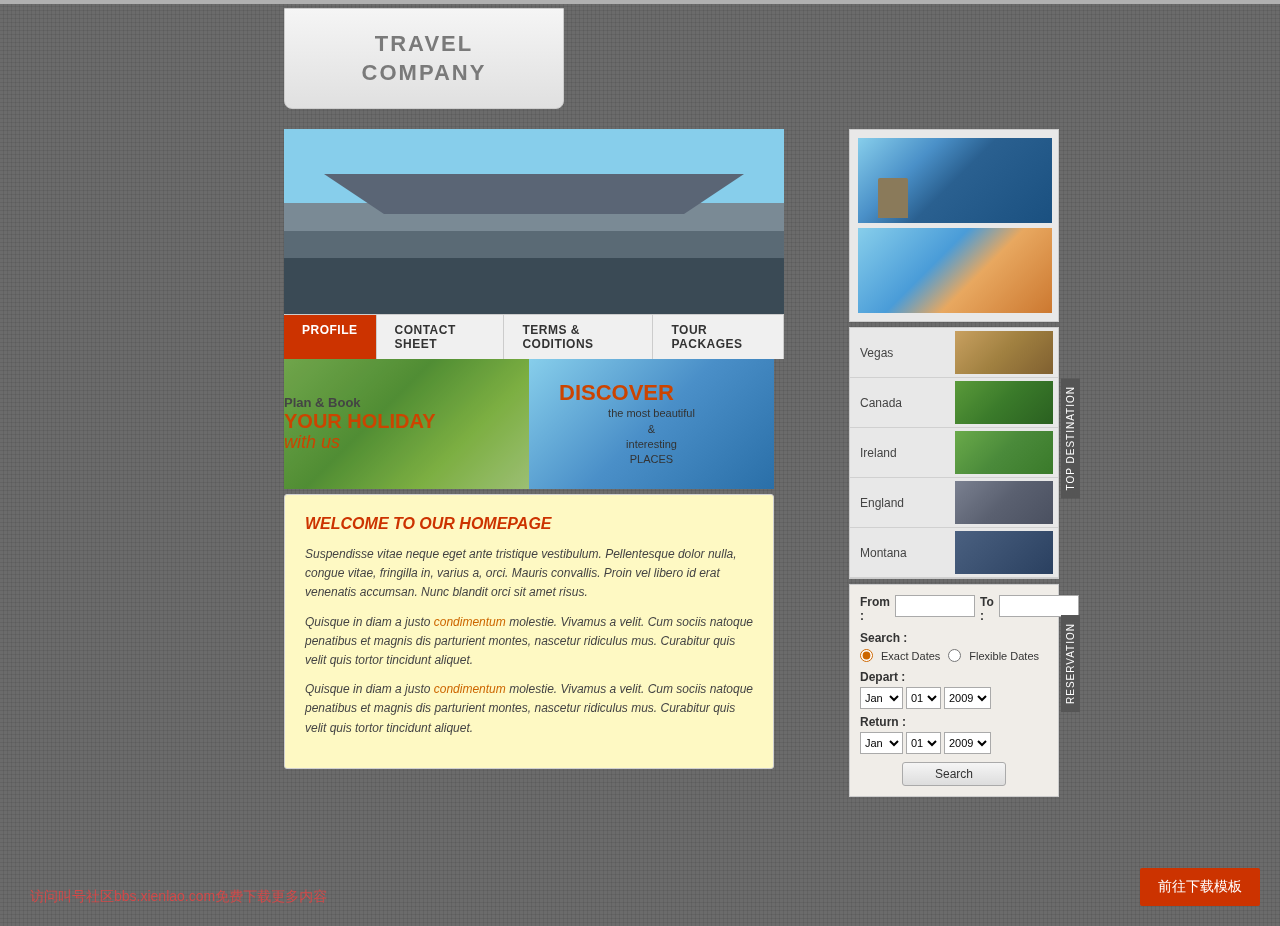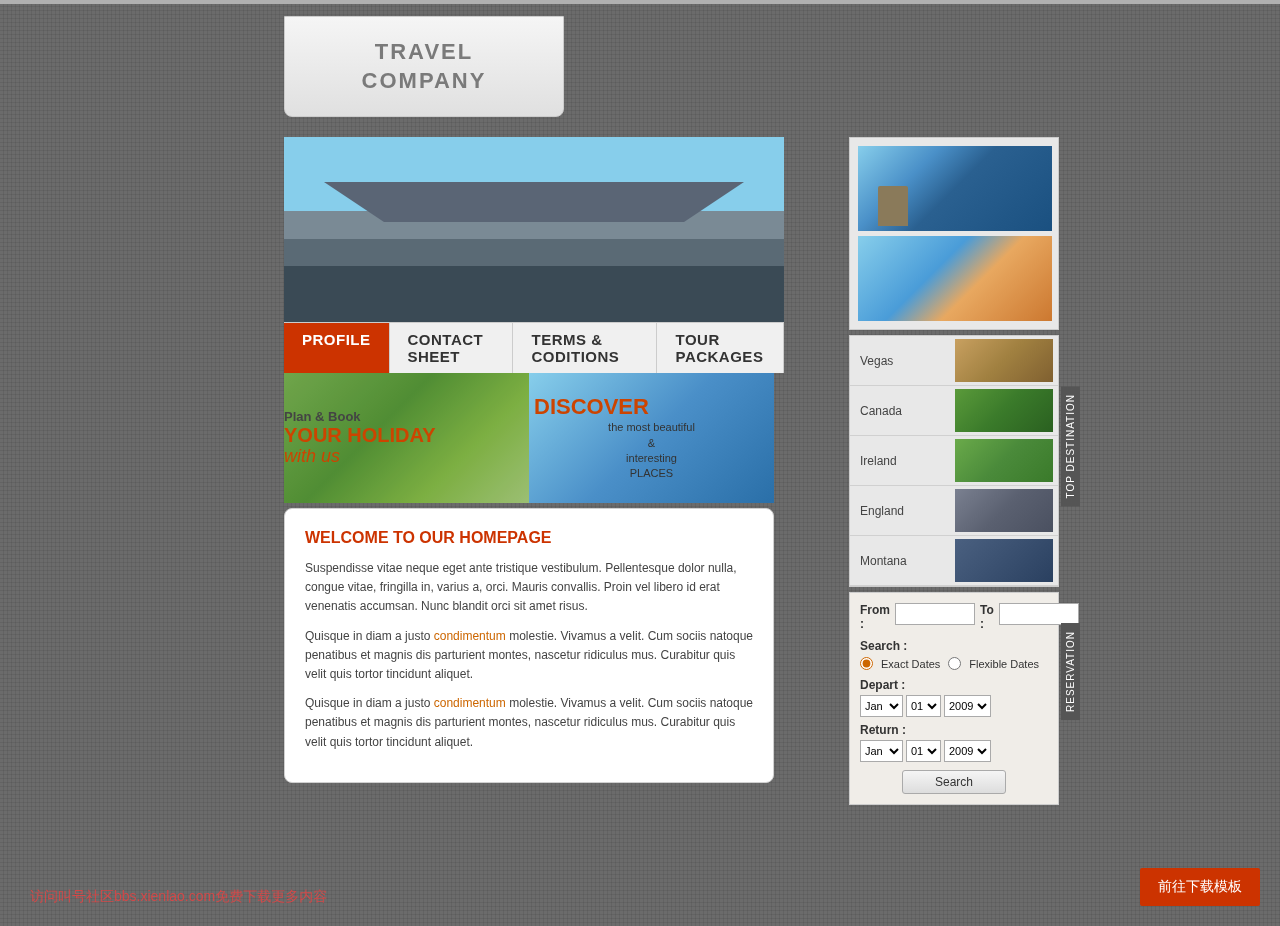--- a/index.html
+++ b/index.html
@@ -19,21 +19,21 @@
         rgba(0,0,0,0.08) 3px,
         rgba(0,0,0,0.08) 4px
       );
       font-family: Arial, sans-serif;
       font-size: 13px;
       min-height: 926px;
     }
 
     #wrapper {
       width: 1260px;
-      margin: 12px auto;
+      margin: 4px auto;
       position: relative;
     }
 
     
     #header {
       width: 280px;
       height: 101px;
       background: linear-gradient(to bottom, #f5f5f5, #e0e0e0);
       border: 1px solid #ccc;
       border-radius: 0 0 8px 8px;
@@ -96,21 +96,21 @@
     }
 
     
     #nav {
       display: flex;
       background: #f0f0f0;
       border-top: 1px solid #ccc;
     }
     .nav-item {
       padding: 8px 18px;
-      font-size: 15px;
+      font-size: 12px;
       font-weight: bold;
       color: #333;
       cursor: pointer;
       border-right: 1px solid #ccc;
       text-transform: uppercase;
       letter-spacing: 0.5px;
     }
     .nav-item.active {
       background: #cc3300;
       color: white;
@@ -159,44 +159,45 @@
       color: #cc4400;
     }
 
     #banner-right {
       width: 245px;
       height: 130px;
       background: linear-gradient(135deg, #87CEEB 0%, #4a8fc8 50%, #2a6fa8 100%);
       display: flex;
       flex-direction: column;
       justify-content: center;
-      padding: 5px;
+      padding: 30px;
       position: relative;
     }
     #banner-right .discover {
       font-size: 22px;
       font-weight: bold;
       color: #cc4400;
       text-transform: uppercase;
     }
     #banner-right .subtitle {
       font-size: 11px;
       color: #333;
       line-height: 1.4;
       text-align: center;
     }
 
     
     #welcome-box {
-      background: #ffffff;
+      background: #fef9c3;
       border: 1px solid #d0d0d0;
-      border-radius: 8px;
+      border-radius: 3px;
       padding: 20px;
       margin-top: 5px;
       width: 490px;
+      font-style: italic;
     }
     #welcome-title {
       color: #cc3300;
       font-size: 16px;
       font-weight: bold;
       text-transform: uppercase;
       margin-bottom: 12px;
     }
     #welcome-box p {
       font-size: 12px;

